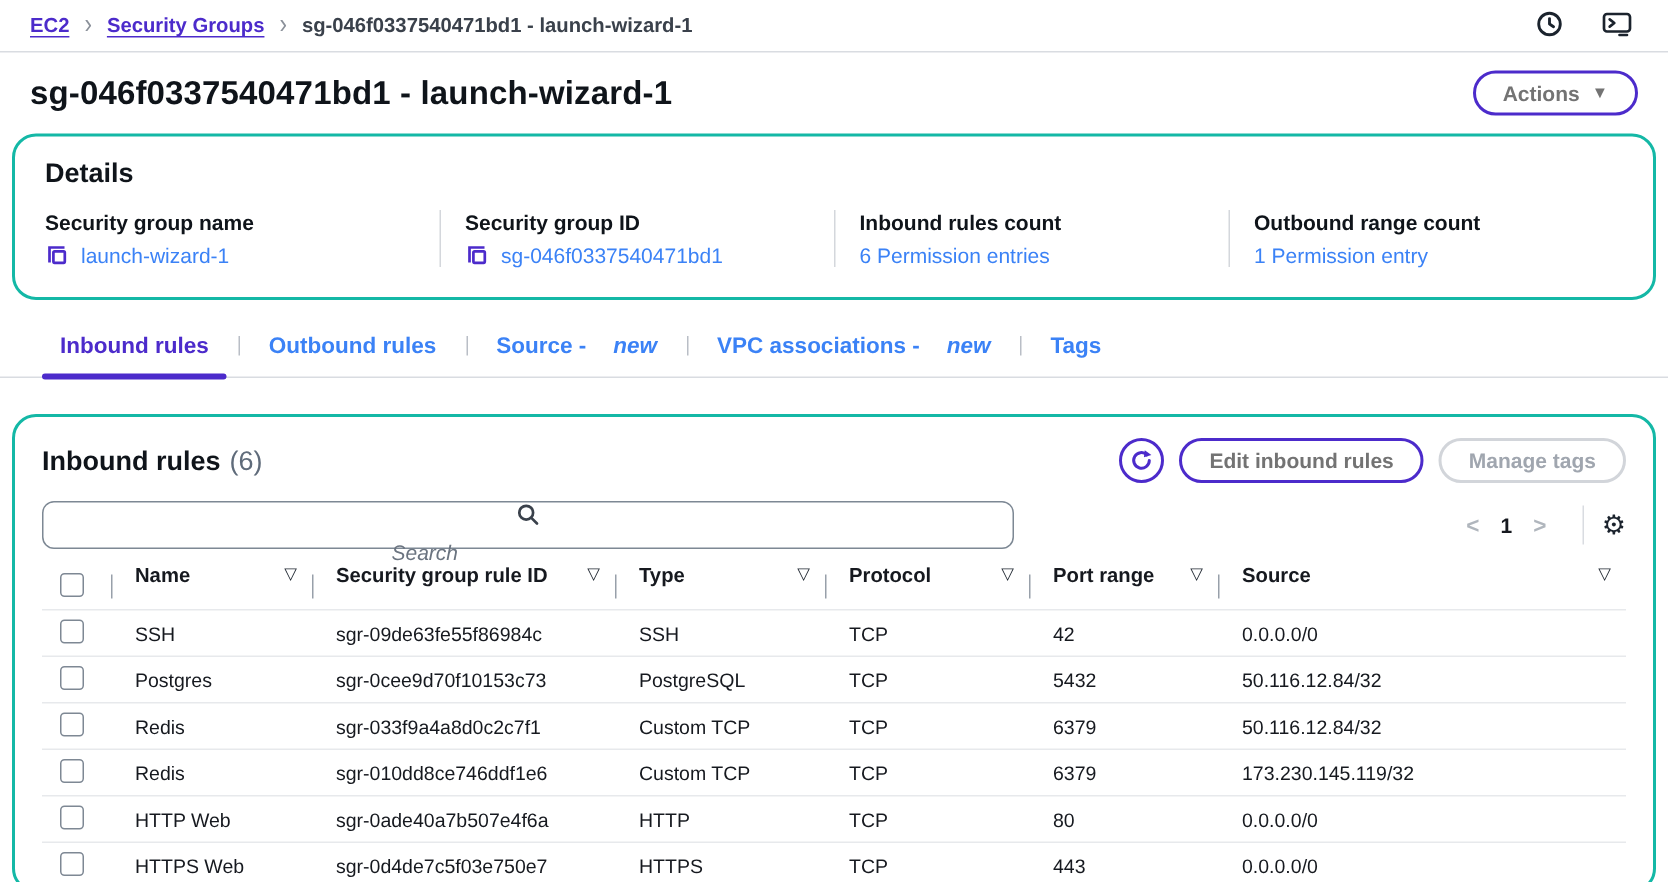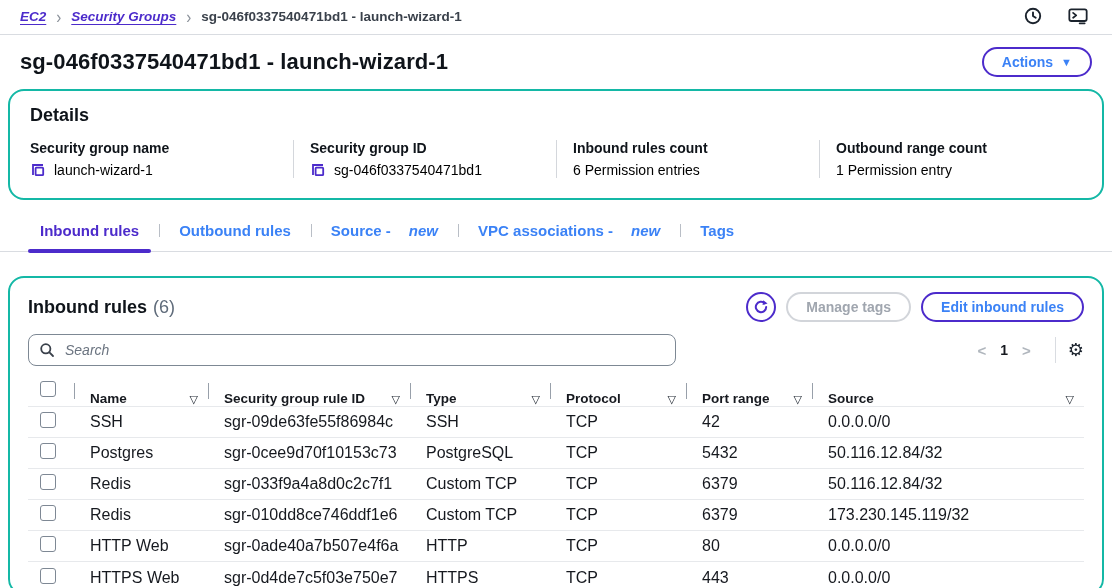--- a/index.html
+++ b/index.html
@@ -12,55 +12,55 @@
   }
 
   
   .breadcrumb-bar {
     display:flex; align-items:center; justify-content:space-between;
     padding:7px 20px 9px 20px; border-bottom:1px solid #d9dce1;
   }
   .crumbs { display:flex; align-items:center; gap:10px; font-size:13.5px; }
   .crumb-link {
     color:#4c2bcb; font-weight:600; text-decoration:underline;
-    text-underline-offset:3px; cursor:pointer;font-style:italic;
+    text-underline-offset:3px; cursor:pointer;
   }
   .crumb-sep { color:#8b919a; font-size:15px; transform:scaleY(1.25); }
   .crumb-current { color:#3a414b; font-weight:700; font-size:13.5px; }
   .top-icons { display:flex; align-items:center; gap:26px; padding-right:4px; }
   .top-icon { cursor:pointer; display:flex; }
 
   
   .page-header {
     display:flex; align-items:center; justify-content:space-between;
     padding:12px 20px 10px 20px;
   }
   .page-title { font-size:22px; font-weight:700; margin:0; letter-spacing:.1px; }
 
   .btn {
     display:inline-flex; align-items:center; gap:8px;
     border-radius:20px; padding:5px 18px; font-size:14px; font-weight:700;
-    background:#fff; cursor:pointer; border:2px solid #4c2bcb; color:#3b82f6;
+    background:#fff; cursor:pointer; border:2px solid #4c2bcb; color:#737373;
     font-family:inherit;
   }
   .btn .caret { font-size:11px; }
   .btn-disabled { border-color:#d2d5da; color:#a0a6af; cursor:default; }
 
   
   .card {
     border:2px solid #14b8a6; border-radius:16px;
     margin:2px 8px 0 8px; background:#fff;
   }
   .details-card { padding:14px 20px 20px 20px; }
   .details-heading { font-size:18px; font-weight:700; margin:0 0 14px 0; }
   .details-grid { display:grid; grid-template-columns:1fr 1fr 1fr 1fr; }
   .detail-col { padding-right:6px; }
   .detail-col + .detail-col { border-left:1px solid #d4d7dc; padding-left:16px; }
   .detail-label { font-weight:700; font-size:14px; margin-bottom:6px; }
-  .detail-value { display:flex; align-items:center; gap:8px; color:#000000; }
+  .detail-value { display:flex; align-items:center; gap:8px; color:#3b82f6; }
   .copy-btn { display:flex; cursor:pointer; }
 
   
   .tabs {
     display:flex; align-items:stretch; margin-top:14px;
     border-bottom:1px solid #d9dce1; padding-left:20px;
   }
   .tab {
     position:relative; display:flex; align-items:center;
     padding:8px 20px 12px 20px; font-size:15px; font-weight:700;
@@ -85,45 +85,45 @@
   .panel-actions { display:flex; align-items:center; gap:10px; }
   .refresh-btn {
     width:30px; height:30px; border-radius:50%; border:2px solid #4c2bcb;
     display:flex; align-items:center; justify-content:center; background:#fff; cursor:pointer;
   }
 
   
   .filter-row { display:flex; align-items:center; justify-content:space-between; margin-top:12px; }
   .search-box {
     display:flex; align-items:center; gap:8px; width:648px; height:32px;
-    border:1px solid #7d8894; border-radius:8px; padding:0 10px; background:#fff;
+    border:1px solid #7d8894; border-radius:8px; padding:0 10px; background:#fff;flex-direction:column;
   }
   .search-box input {
     border:none; outline:none; flex:1; font-size:14px; font-style:italic;
     color:#16191f; font-family:inherit; background:transparent;
   }
   .search-box input::placeholder { color:#6b7480; font-style:italic; }
   .pager { display:flex; align-items:center; }
   .page-chevron { color:#b0b6bd; font-size:15px; padding:0 10px; cursor:default; font-weight:600;}
   .page-num { font-weight:700; font-size:14px; color:#16191f; padding:0 4px; }
   .pager-divider { width:1px; height:26px; background:#d9dce1; margin:0 12px 0 14px; }
   .gear-btn { font-size:18px; color:#1b232d; cursor:pointer; line-height:1; }
 
   
   .rules-table { margin-top:10px; }
   .t-row {
     display:grid;
     grid-template-columns:46px 134px 202px 140px 136px 126px 1fr;
     align-items:center; border-bottom:1px solid #e7e9ec; min-height:31px;
   }
   .t-head { font-weight:700; }
-  .t-cell { padding:0 10px 0 16px; font-size:16px; color:#16191f; }
+  .t-cell { padding:0 10px 0 16px; font-size:13px; color:#16191f; }
   .t-cell.cb { padding-left:12px; }
   .head-cell {
-    position:relative; display:flex; align-items:flex-end; justify-content:space-between;
+    position:relative; display:flex; align-items:flex-start; justify-content:space-between;
     font-size:13.5px; font-weight:700; height:30px;
   }
   .head-cell::before {
     content:""; position:absolute; left:0; top:7px; bottom:7px; width:1px; background:#98a0aa;
   }
   .filter-icon { font-size:11px; color:#1b232d; cursor:pointer; padding-left:6px; }
   .checkbox {
     width:16px; height:16px; border:1.6px solid #7e8894; border-radius:3px;
     background:#fff; cursor:pointer; display:inline-block;
   }
@@ -231,22 +231,22 @@
     <h2 class="panel-title">
       <span>Inbound rules</span><span class="panel-count">(6)</span>
     </h2>
     <div class="panel-actions">
       <span class="refresh-btn">
         <svg width="16" height="16" viewBox="0 0 16 16" fill="none">
           <path d="M13.2 8 A5.2 5.2 0 1 1 11.6 4.2" stroke="#4c2bcb" stroke-width="2" stroke-linecap="round"></path>
           <polygon points="10.2,1.2 14.6,4.4 9.6,5.9" fill="#4c2bcb"></polygon>
         </svg>
       </span>
+      <button class="btn">Edit inbound rules</button>
       <button class="btn btn-disabled">Manage tags</button>
-      <button class="btn">Edit inbound rules</button>
     </div>
   </div>
 
   <div class="filter-row">
     <div class="search-box">
       <span style="display:flex;">
         <svg width="16" height="16" viewBox="0 0 16 16" fill="none" stroke="#3a414b" stroke-width="1.8">
           <circle cx="6.8" cy="6.8" r="4.6"></circle>
             <path d="M10.4 10.4 L14 14" stroke-linecap="round"></path>
         </svg>

